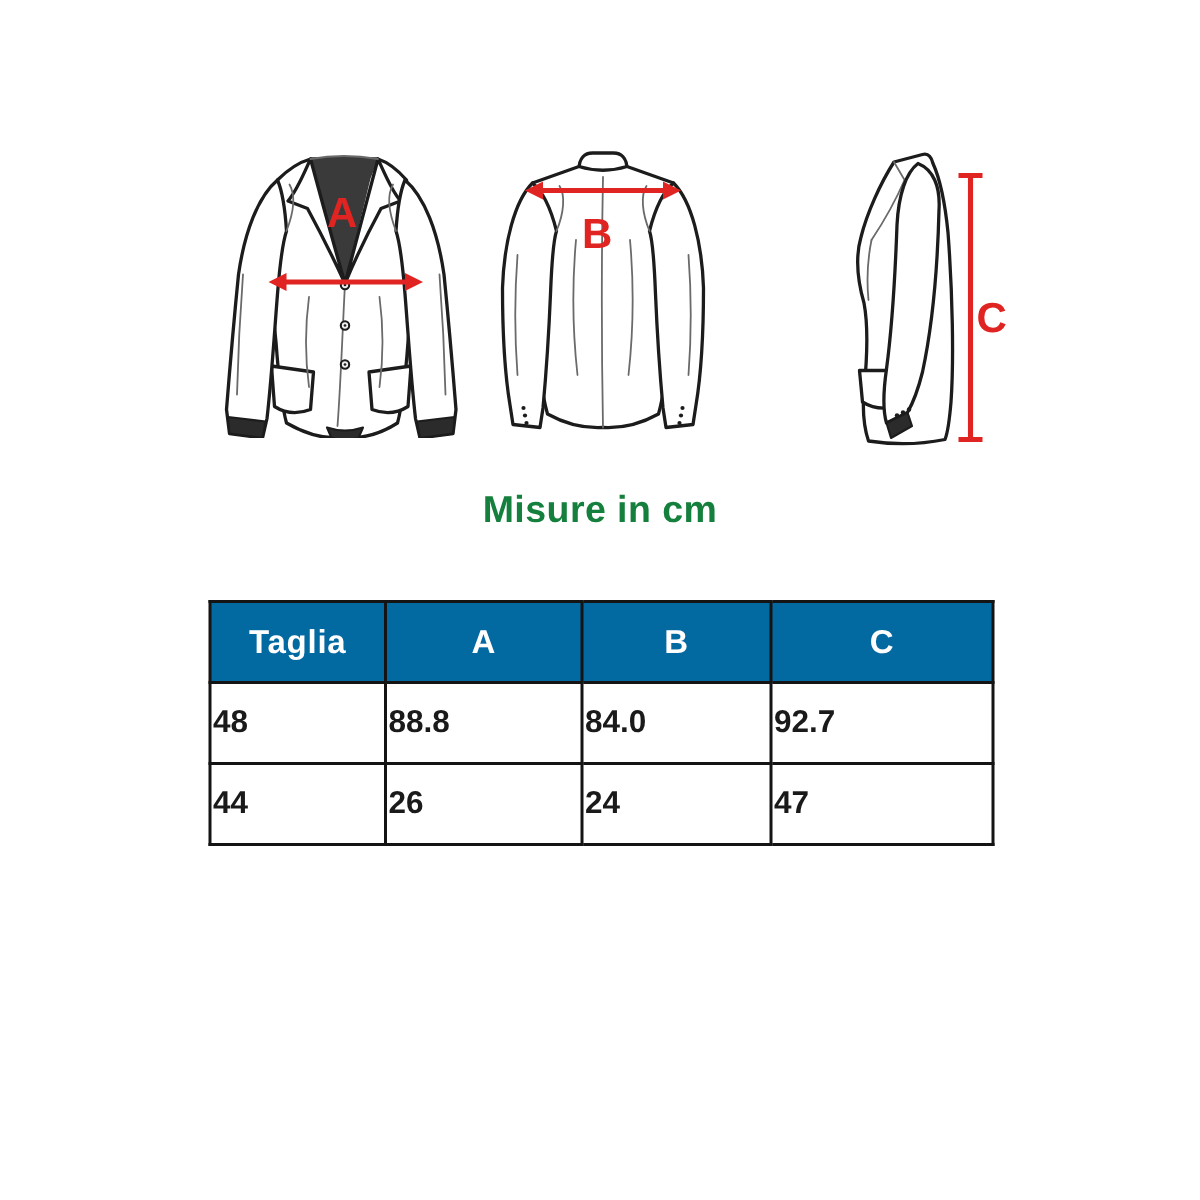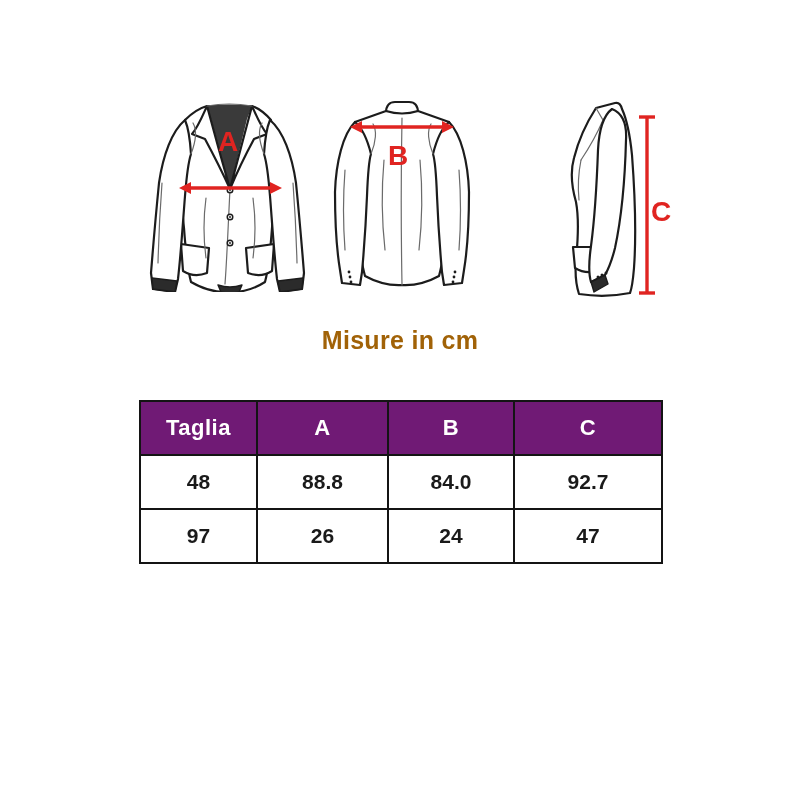--- a/index.html
+++ b/index.html
@@ -7,33 +7,33 @@
     position:relative;width:800px;height:800px;background:#ffffff;overflow:hidden;
     font-family:"Liberation Sans", sans-serif;
   }
   .view{position:absolute;}
   .mlabel{
     position:absolute;color:#e02421;font-weight:800;font-size:28px;line-height:1;
     font-family:"Liberation Sans", sans-serif;
   }
   .title{
     position:absolute;top:326px;left:0;width:800px;text-align:center;
-    font-size:25px;font-weight:800;color:#a16207;letter-spacing:.3px;
+    font-size:25px;font-weight:800;color:#15803d;letter-spacing:.3px;
   }
   table.size{
     position:absolute;left:139px;top:400px;width:522px;border-collapse:collapse;
     table-layout:fixed;
   }
   table.size th{
-    background:#701a75;color:#ffffff;font-size:22px;font-weight:700;
+    background:#0369a1;color:#ffffff;font-size:22px;font-weight:700;
     height:50px;text-align:center;border:2px solid #141414;letter-spacing:.5px;
   }
   table.size td{
     background:#ffffff;color:#1a1a1a;font-size:21px;font-weight:700;
-    height:50px;text-align:center;border:2px solid #141414;
+    height:50px;border:2px solid #141414;
   }
   svg .outline{fill:#ffffff;stroke:#1c1c1c;stroke-width:2.2;stroke-linejoin:round;stroke-linecap:round;}
   svg .thin{fill:none;stroke:#6a6a6a;stroke-width:1.2;stroke-linecap:round;}
   svg .dark{fill:#2b2b2b;stroke:#1c1c1c;stroke-width:1.4;stroke-linejoin:round;}
   svg .red{stroke:#e02421;stroke-width:3.4;}
   svg .redfill{fill:#e02421;}
 </style>
 </head>
 <body>
 
@@ -174,21 +174,21 @@
       </tr>
     </thead>
     <tbody>
       <tr>
         <td>48</td>
         <td>88.8</td>
         <td>84.0</td>
         <td>92.7</td>
       </tr>
       <tr>
-        <td>97</td>
+        <td>44</td>
         <td>26</td>
         <td>24</td>
         <td>47</td>
       </tr>
     </tbody>
   </table>
 
 </div>
 
 </body></html>

